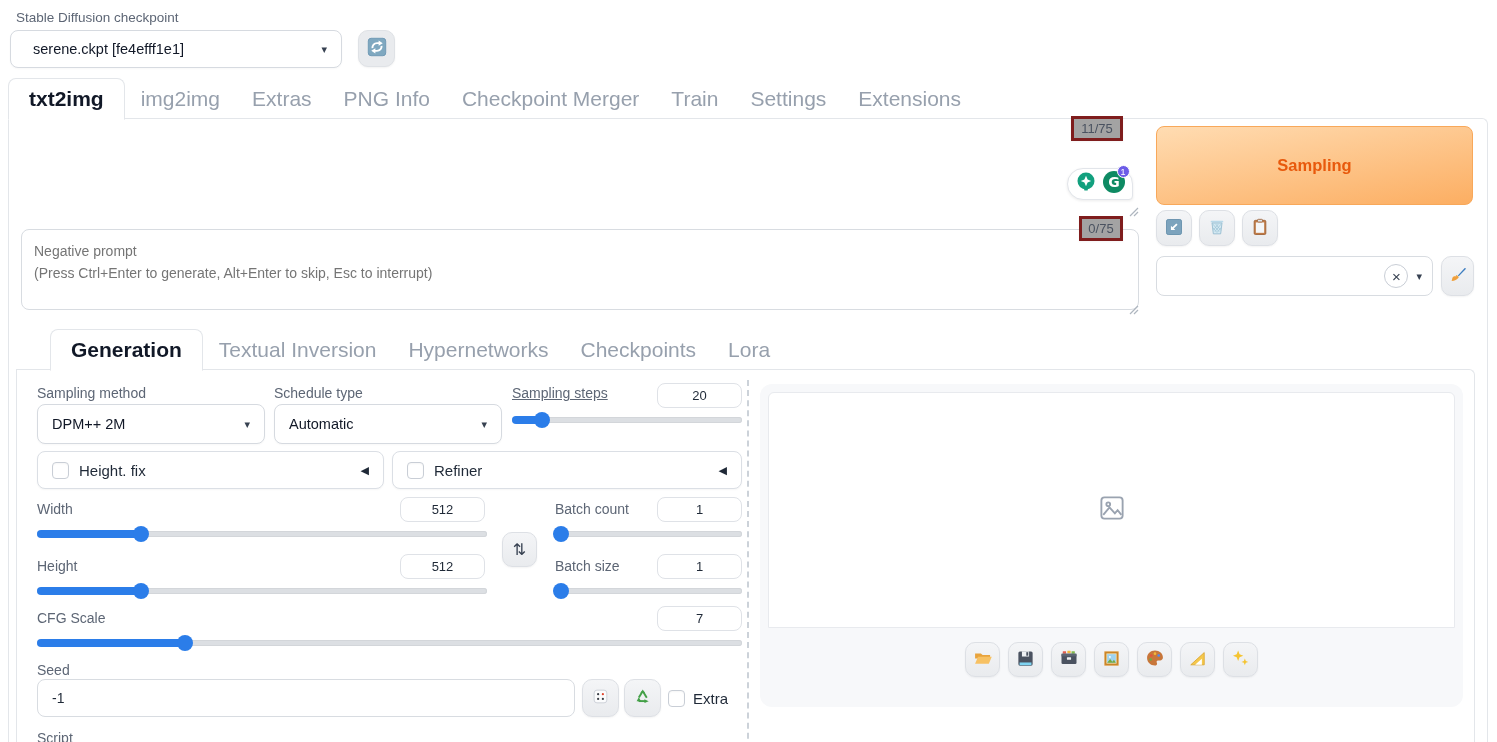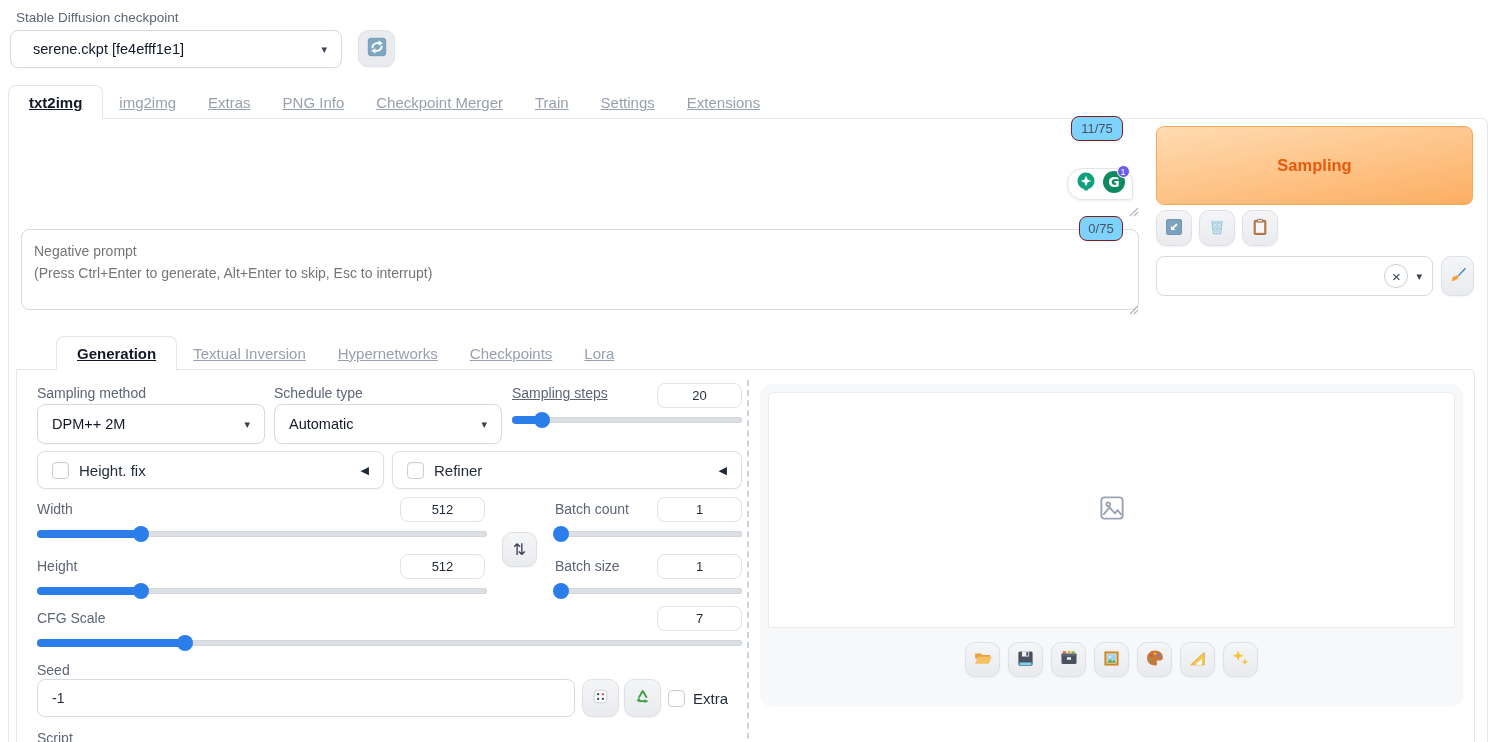--- a/index.html
+++ b/index.html
@@ -28,25 +28,25 @@
          box-shadow:0 1px 2px rgba(0,0,0,.04); }
   .acc .spacer { flex:1; }
   .arrowL { font-size:11px; color:#1f2937; }
   .chk { width:17px; height:17px; border:1px solid #c9ced6; border-radius:4px; background:#fff;
          box-shadow:inset 0 1px 2px rgba(0,0,0,.04); flex:none; }
   .chklabel { font-size:15px; color:#1f2937; }
   .ubtn { display:flex; align-items:center; justify-content:center;
           background:linear-gradient(180deg,#f4f5f7,#e9ebee); border:1px solid #dde0e5;
           border-radius:10px; box-shadow:0 1px 2px rgba(0,0,0,.05); cursor:pointer; }
   .tabrow { display:flex; align-items:flex-end; }
-  .tab { font-size:15px; color:#97a0ad; padding:8px 16px; background:transparent; cursor:pointer;text-decoration:underline; }
+  .tab { font-size:21px; color:#97a0ad; padding:8px 16px; background:transparent; cursor:pointer; }
   .tab.active { color:#111827; font-weight:700; background:#fff; border:1px solid #e3e6ea;
                 border-bottom:1px solid #fff; border-radius:8px 8px 0 0; margin-bottom:-1px; padding:8px 20px; }
   textarea { resize:none; outline:none; font-family:"Liberation Sans",sans-serif; }
-  .counter { position:absolute; background:#7dd3fc; border:1px solid #7f1d1d; border-radius:8px;
+  .counter { position:absolute; background:#a3a3a3; border:3px solid #7f1d1d; border-radius:0;
              font-size:13px; color:#4a5260; display:flex; align-items:center; justify-content:center;
              z-index:5; box-shadow:0 1px 2px rgba(0,0,0,.04); }
   .rsz { position:absolute; right:3px; bottom:3px; }
 </style>
 </head>
 <body>
 
 <div id="stage">
 
   <div class="abs lbl" style="left:16px; top:10px; font-size:13.5px;">Stable Diffusion checkpoint</div>
@@ -151,21 +151,21 @@
     <button class="ubtn abs" style="left:1432px; top:137px; width:33px; height:40px;">
       <span>
         <svg width="20" height="20" viewBox="0 0 24 24">
           <path d="M11.8 12.6L19.8 3.8c.8-.9 2.1.3 1.3 1.2l-8.2 8.6z" fill="#3f7fc1"></path>
           <path d="M10.4 11.9l2.6 2.5-1 1-2.7-2.4z" fill="#e8a33d"></path>
           <path d="M6.2 14.2c1.8-1.2 3.4-.2 4.5-1l2 1.9c-2 2.6-4.4 4-8.4 4.2.9-1.4.3-3.6 1.9-5.1z" fill="#f0a03c"></path>
         </svg>
       </span>
     </button>
 
-    <div class="abs tabrow" style="left:7px; top:214px; height:37px; z-index:3;padding-left:40px;">
+    <div class="abs tabrow" style="left:1px; top:214px; height:37px; z-index:3;padding-left:40px;">
       <div class="tab active" style="font-weight:600;">Generation</div>
       <div class="tab">Textual Inversion</div>
       <div class="tab">Hypernetworks</div>
       <div class="tab">Checkpoints</div>
       <div class="tab">Lora</div>
     </div>
 
     <div class="abs" style="left:7px; top:250px; width:1459px; height:400px; border:1px solid #e3e6ea; border-bottom:none; border-radius:0 6px 0 0; background:#fff;">
 
       <div class="abs" style="left:730px; top:10px; bottom:0; width:0; border-left:2px dashed #ccd2d9;"></div>

